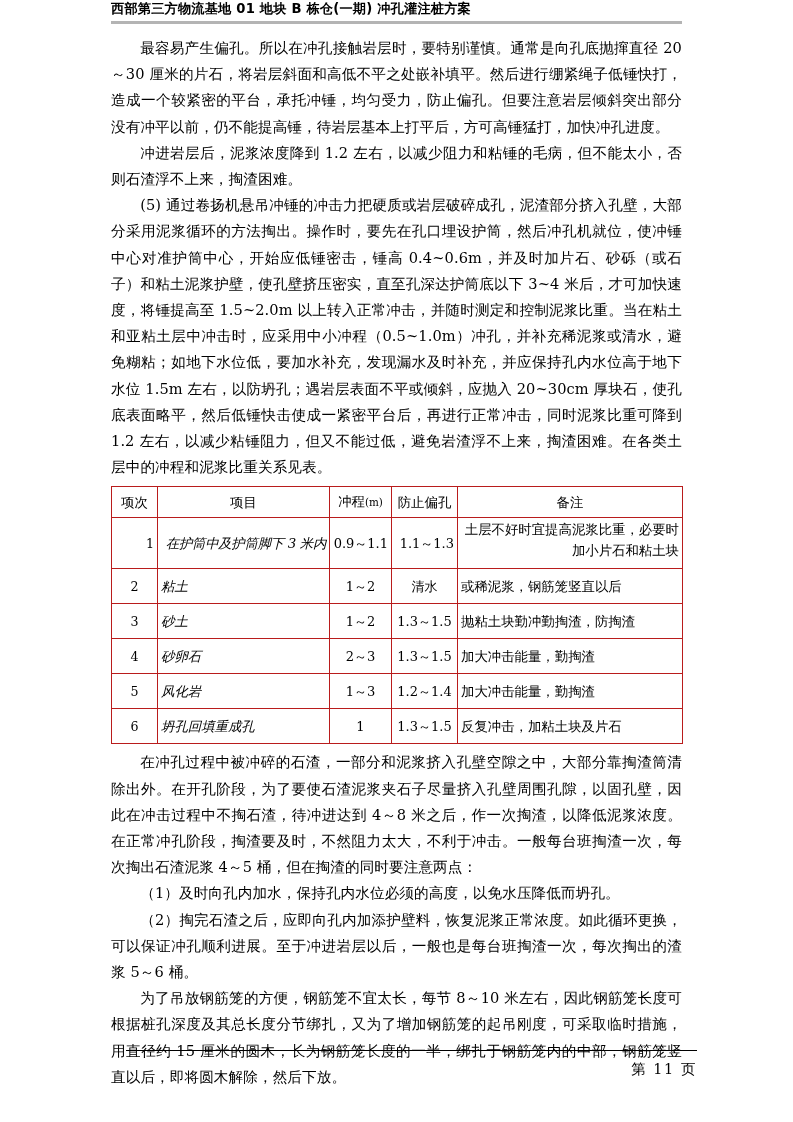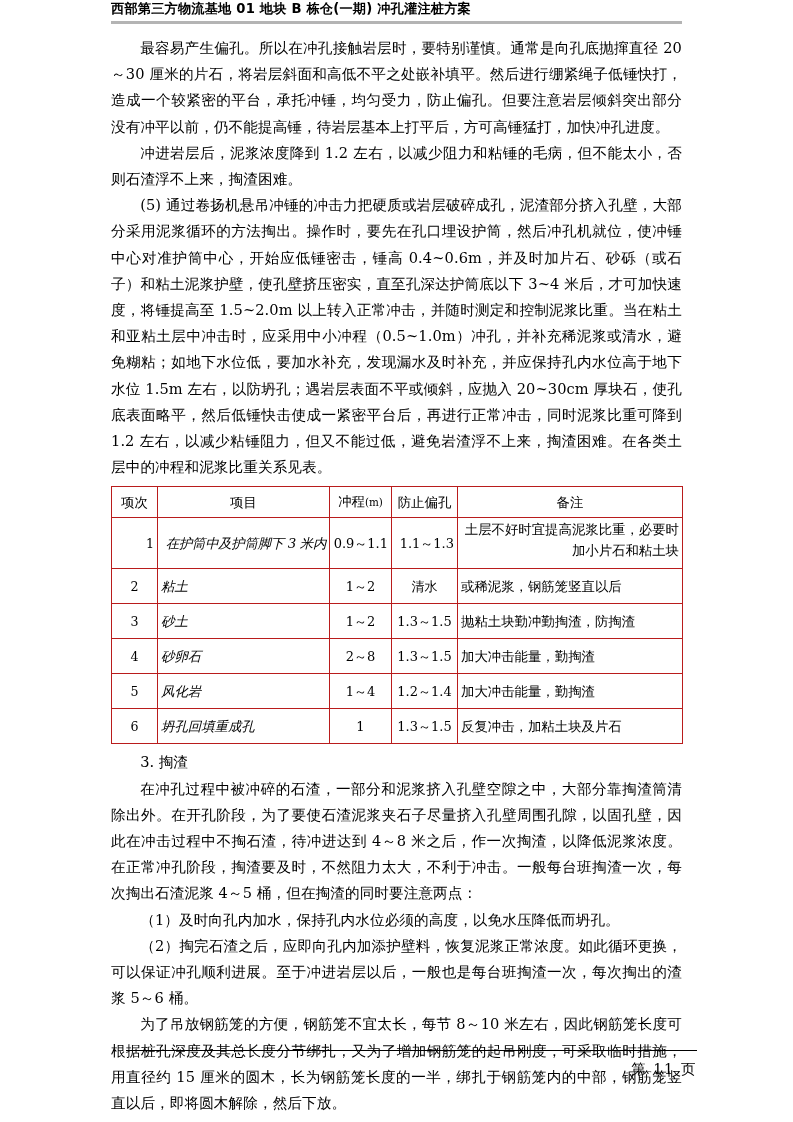--- a/index.html
+++ b/index.html
@@ -195,43 +195,42 @@
             <tr class="r-norm">
               <td class="c-idx">3</td>
               <td class="c-item">砂土</td>
               <td class="c-str">1～2</td>
               <td class="c-den">1.3～1.5</td>
               <td class="c-rem">抛粘土块勤冲勤掏渣，防掏渣</td>
             </tr>
             <tr class="r-norm">
               <td class="c-idx">4</td>
               <td class="c-item">砂卵石</td>
-              <td class="c-str">2～8</td>
+              <td class="c-str">2～3</td>
               <td class="c-den">1.3～1.5</td>
               <td class="c-rem">加大冲击能量，勤掏渣</td>
             </tr>
             <tr class="r-norm">
               <td class="c-idx">5</td>
               <td class="c-item">风化岩</td>
-              <td class="c-str">1～4</td>
+              <td class="c-str">1～3</td>
               <td class="c-den">1.2～1.4</td>
               <td class="c-rem">加大冲击能量，勤掏渣</td>
             </tr>
             <tr class="r-norm">
               <td class="c-idx">6</td>
               <td class="c-item">坍孔回填重成孔</td>
               <td class="c-str">1</td>
               <td class="c-den">1.3～1.5</td>
               <td class="c-rem">反复冲击，加粘土块及片石</td>
             </tr>
           </tbody>
         </table>
       </div>
 
-      <p class="sub">3. 掏渣</p>
       <p class="para">在冲孔过程中被冲碎的石渣，一部分和泥浆挤入孔壁空隙之中，大部分靠掏渣筒清除出外。在开孔阶段，为了要使石渣泥浆夹石子尽量挤入孔壁周围孔隙，以固孔壁，因此在冲击过程中不掏石渣，待冲进达到 4～8 米之后，作一次掏渣，以降低泥浆浓度。在正常冲孔阶段，掏渣要及时，不然阻力太大，不利于冲击。一般每台班掏渣一次，每次掏出石渣泥浆 4～5 桶，但在掏渣的同时要注意两点：</p>
       <p class="para">（1）及时向孔内加水，保持孔内水位必须的高度，以免水压降低而坍孔。</p>
       <p class="para">（2）掏完石渣之后，应即向孔内加添护壁料，恢复泥浆正常浓度。如此循环更换，可以保证冲孔顺利进展。至于冲进岩层以后，一般也是每台班掏渣一次，每次掏出的渣浆 5～6 桶。</p>
 
       <p class="para">为了吊放钢筋笼的方便，钢筋笼不宜太长，每节 8～10 米左右，因此钢筋笼长度可根据桩孔深度及其总长度分节绑扎，又为了增加钢筋笼的起吊刚度，可采取临时措施，用直径约 15 厘米的圆木，长为钢筋笼长度的一半，绑扎于钢筋笼内的中部，钢筋笼竖直以后，即将圆木解除，然后下放。</p>
 
     </div>
   </div>
 
   <div class="footer">

